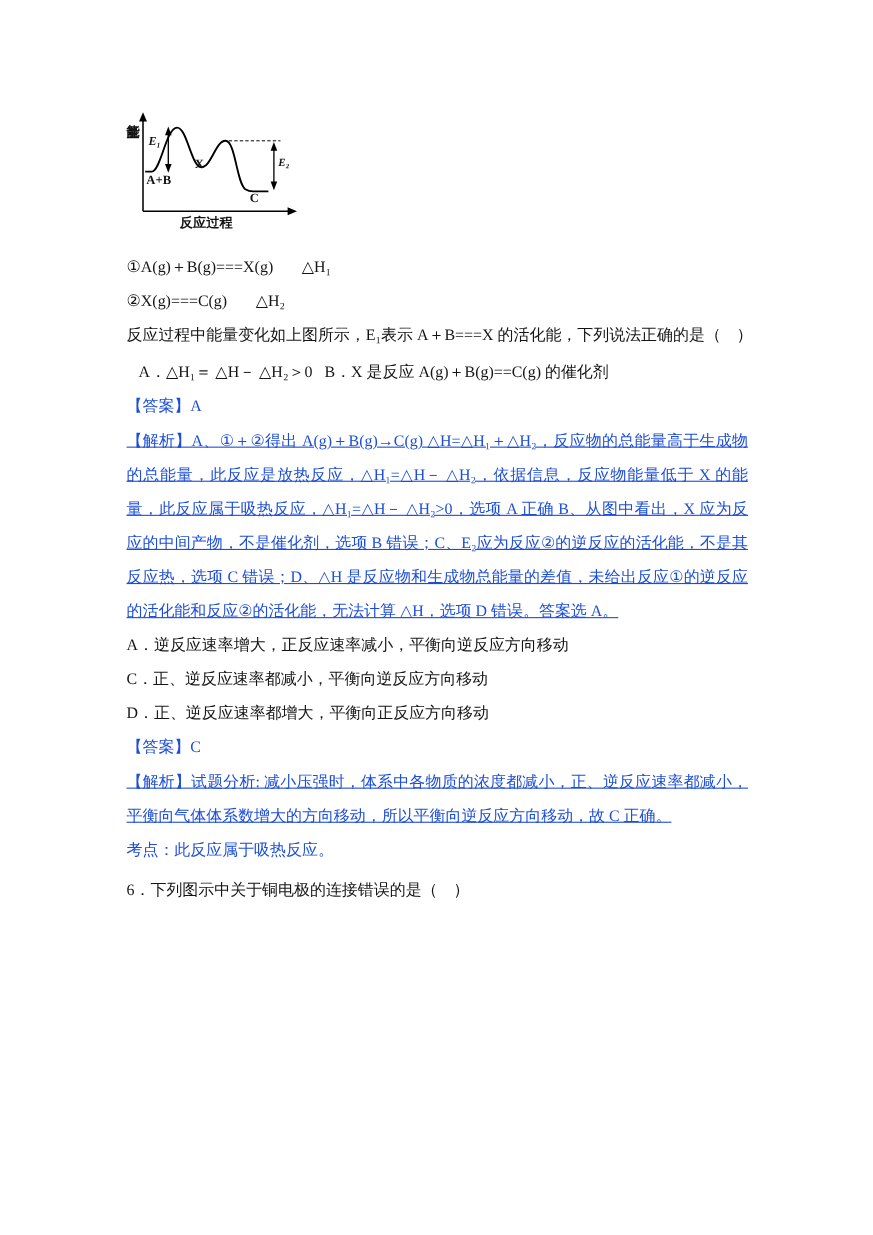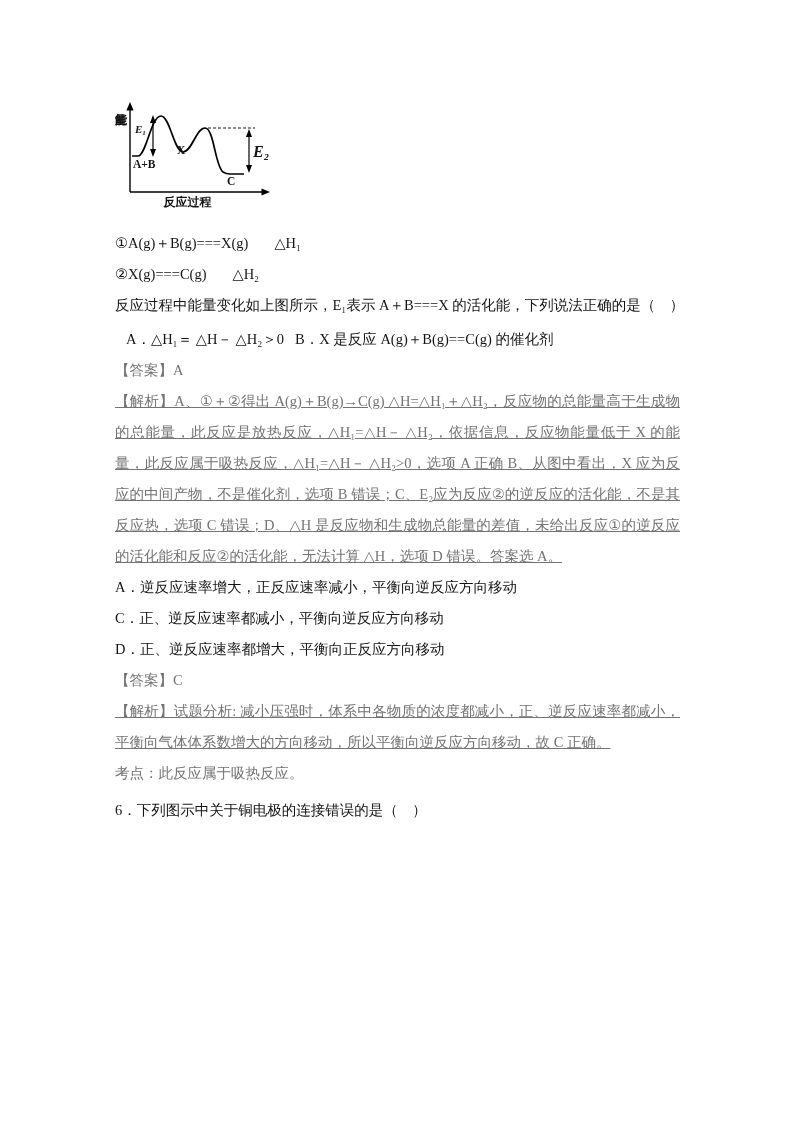--- a/index.html
+++ b/index.html
@@ -7,39 +7,39 @@
   body {
     width:794px; height:1123px; overflow:hidden;
     font-family:"Liberation Serif","DejaVu Serif","DejaVu Sans",serif;
     font-size:14.5px; color:#141414;
   }
   .doc { padding:100px 114px 0 115px; }
 
   .line { line-height:31px; }
   .nowrap { white-space:nowrap; }
   .justify { text-align:justify;text-decoration:underline; }
-  .red { color:#737373; }
+  .red { color:#1d4ed8; }
   .q-start { margin-top:6px; }
 
   .dh { margin-left:26px; }
 
   .opt-row { display:flex;text-align:center; }
   .opt-first { width:180px; flex:0 0 auto; }
 
   
   .diagram { position:relative; width:162px; height:114px; margin:0 0 14px 0; }
   .diagram svg { position:absolute; left:0; top:0; }
   .diagram .lbl { position:absolute; font-size:11.5px; font-weight:bold; line-height:1; }
   .diagram .ylabel {
     position:absolute; left:0px; top:3px;
     writing-mode:vertical-rl; text-orientation:upright;
     font-size:12px; font-weight:bold; letter-spacing:2px; line-height:1;
   }
   .diagram .e1 { left:20px; top:24px; font-weight:bold; font-style:italic; font-size:11px; }
-  .diagram .e2 { left:138px; top:44px; font-weight:bold; font-style:italic; font-size:16px; }
+  .diagram .e2 { left:138px; top:44px; font-weight:bold; font-style:italic; font-size:10px; }
   .diagram .ab { left:18px; top:59px; }
   .diagram .xm { left:62px; top:45px; }
   .diagram .cp { left:112px; top:76px; }
   .diagram .xlabel {
     position:absolute; left:20px; top:94px; width:105px; text-align:center;
     font-size:12px; font-weight:bold; line-height:1.4;
   }
 </style>
 </head>
 <body>

